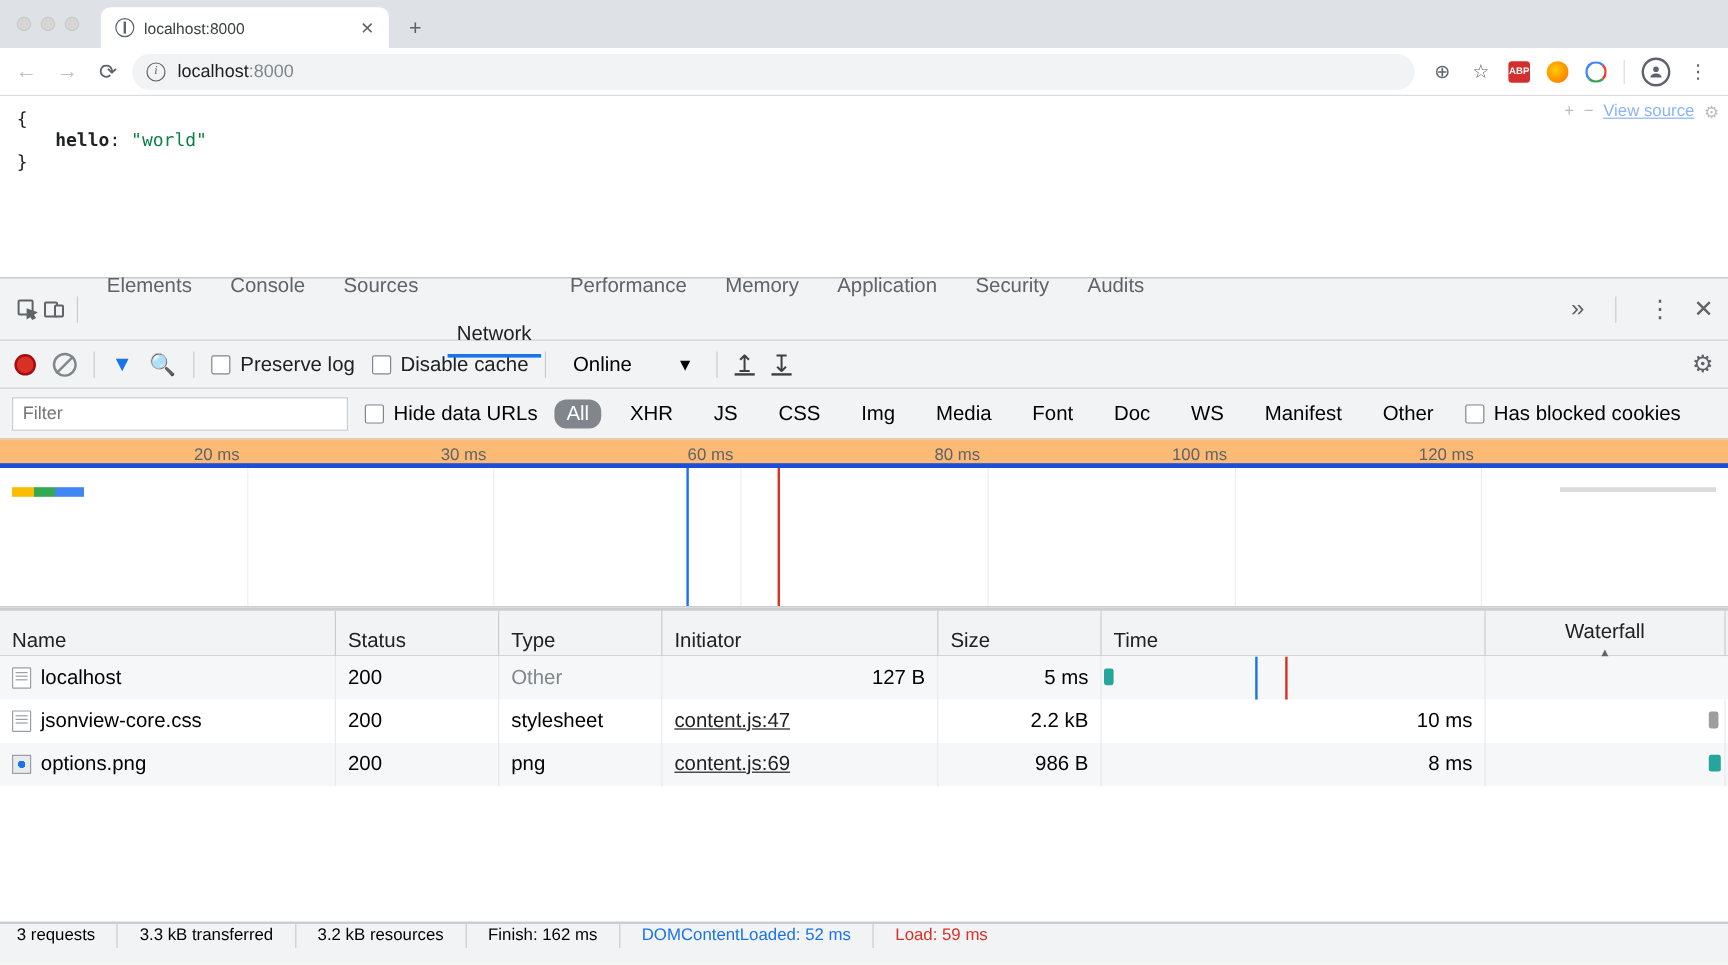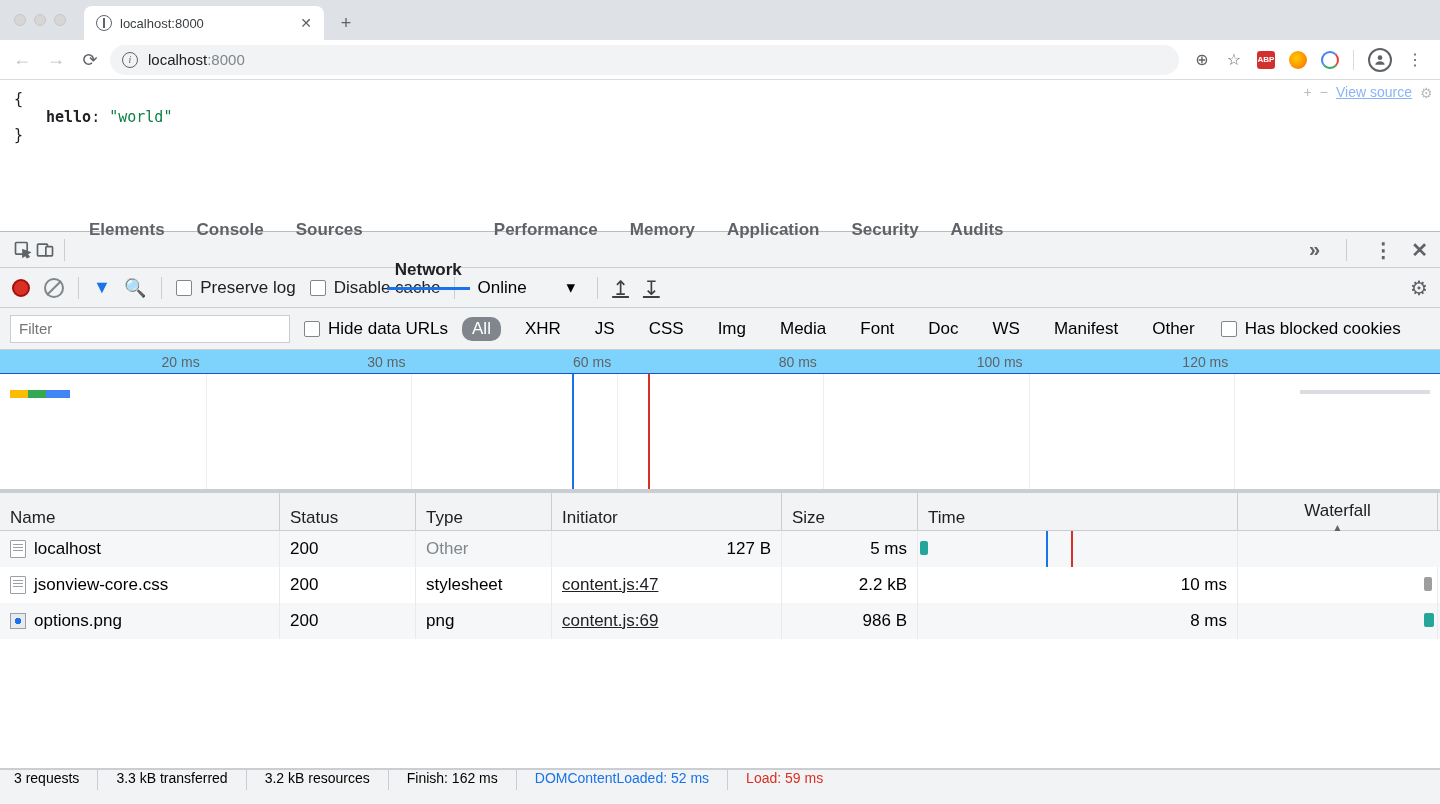--- a/index.html
+++ b/index.html
@@ -28,21 +28,21 @@
 .addr-right .sep { width: 1px; height: 20px; background: #dadce0; }
 .avatar { width: 24px; height: 24px; border: 2px solid #5f6368; border-radius: 50%; display: flex; align-items: center; justify-content: center; }
 .avatar svg { width: 14px; height: 14px; }
 .content { position: relative; height: 152px; background: #fff; padding: 10px 14px; font-family: Menlo, Consolas, monospace; font-size: 15px; color: #202124; border-bottom: 1px solid #bbb; }
 .jsonview-toolbar { position: absolute; top: 4px; right: 6px; display: flex; align-items: center; gap: 8px; font-family: -apple-system, sans-serif; font-size: 14px; color: #bbb; }
 .jsonview-toolbar a { color: #8ab4f8; text-decoration: underline; }
 .gear { width: 14px; height: 14px; color: #bbb; }
 .json-key { font-weight: bold; }
 .json-string { color: #0b8043; }
 .devtools { display: flex; flex-direction: column; height: calc(804px - 40px - 40px - 152px); }
-.dt-tabs { height: 36px; background: #f1f3f4; border-bottom: 1px solid #cacdd1; display: flex; align-items: center; padding: 0 12px; gap: 0; font-weight: bold; }
+.dt-tabs { height: 52px; background: #f1f3f4; border-bottom: 1px solid #cacdd1; display: flex; align-items: center; padding: 0 12px; gap: 0; }
 .dt-tabs .sel-icon, .dt-tabs .dev-icon { width: 22px; height: 22px; color: #5f6368; display: flex; align-items: center; justify-content: center; }
 .dt-tabs .divider { width: 1px; height: 22px; background: #cacdd1; margin: 0 8px; }
 .dt-tab { padding: 0 16px; height: 40px; display: flex; align-items: center; font-size: 17px; color: #5f6368; cursor: pointer; position: relative; }
 .dt-tab.active { color: #202124; margin-top: 40px; }
 .dt-tab.active::after { content: ""; position: absolute; bottom: 0; left: 8px; right: 8px; height: 3px; background: #1a73e8; }
 .dt-tabs .more { margin-left: auto; display: flex; align-items: center; gap: 18px; color: #5f6368; font-size: 20px; }
 .dt-toolbar { height: 40px; background: #f1f3f4; border-bottom: 1px solid #cacdd1; display: flex; align-items: center; padding: 0 12px; gap: 14px; font-size: 17px; }
 .record { width: 18px; height: 18px; background: #d93025; border-radius: 50%; border: 2px solid #a50e0e; }
 .clear-icon { width: 20px; height: 20px; border: 2px solid #80868b; border-radius: 50%; position: relative; }
 .clear-icon::after { content: ""; position: absolute; top: 7px; left: -2px; width: 20px; height: 2px; background: #80868b; transform: rotate(-45deg); }
@@ -53,21 +53,21 @@
 .dt-toolbar label { display: flex; align-items: center; gap: 8px; color: #202124; }
 .throttle { display: flex; align-items: center; gap: 40px; padding: 0 8px; }
 .upload, .download { font-size: 20px; color: #3c4043; text-decoration: underline; }
 .gear-right { margin-left: auto; color: #5f6368; font-size: 20px; }
 .dt-filter { height: 42px; background: #f1f3f4; border-bottom: 1px solid #cacdd1; display: flex; align-items: center; padding: 0 10px; gap: 14px; font-size: 17px; }
 .filter-input { width: 280px; height: 28px; border: 1px solid #cacdd1; background: #fff; padding: 0 8px; font-size: 15px; color: #80868b; }
 .dt-filter label { display: flex; align-items: center; gap: 8px; }
 .pill { padding: 2px 10px; border-radius: 10px; }
 .pill.active { background: #80868b; color: #fff; }
 .timeline { height: 140px; border-bottom: 1px solid #cacdd1; position: relative; background: #fff; }
-.timeline .ticks { height: 24px; border-bottom: 1px solid #1d4ed8; background: #7dd3fc; display: flex; position: relative; }
+.timeline .ticks { height: 24px; border-bottom: 4px solid #1d4ed8; background: #fdba74; display: flex; position: relative; }
 .timeline .tick { position: absolute; top: 4px; font-size: 14px; color: #5f6368; transform: translateX(-100%); padding-right: 6px; }
 .timeline .tickline { position: absolute; top: 24px; bottom: 0; width: 1px; background: #eceff1; }
 .timeline .marker-blue { position: absolute; top: 24px; bottom: 0; width: 2px; background: #1a73e8; left: 39.7%; }
 .timeline .marker-red { position: absolute; top: 24px; bottom: 0; width: 2px; background: #d93025; left: 45%; }
 .timeline .mini { position: absolute; top: 40px; left: 10px; height: 8px; width: 60px; background: linear-gradient(90deg, #fbbc04 0 30%, #34a853 30% 60%, #4285f4 60% 100%); }
 .timeline .mini2 { position: absolute; top: 40px; right: 10px; height: 4px; width: 130px; background: #dadce0; }
 .net-table { flex: 1; display: flex; flex-direction: column; border-top: 3px solid #cacdd1; overflow: hidden; }
 .net-head, .net-row { display: grid; grid-template-columns: 280px 136px 136px 230px 136px 320px 200px; }
 .net-head { background: #f1f3f4; border-bottom: 1px solid #cacdd1; height: 38px; }
 .net-head > div { padding: 8px 10px; font-size: 17px; color: #202124; border-right: 1px solid #cacdd1; display: flex; align-items: center; }

